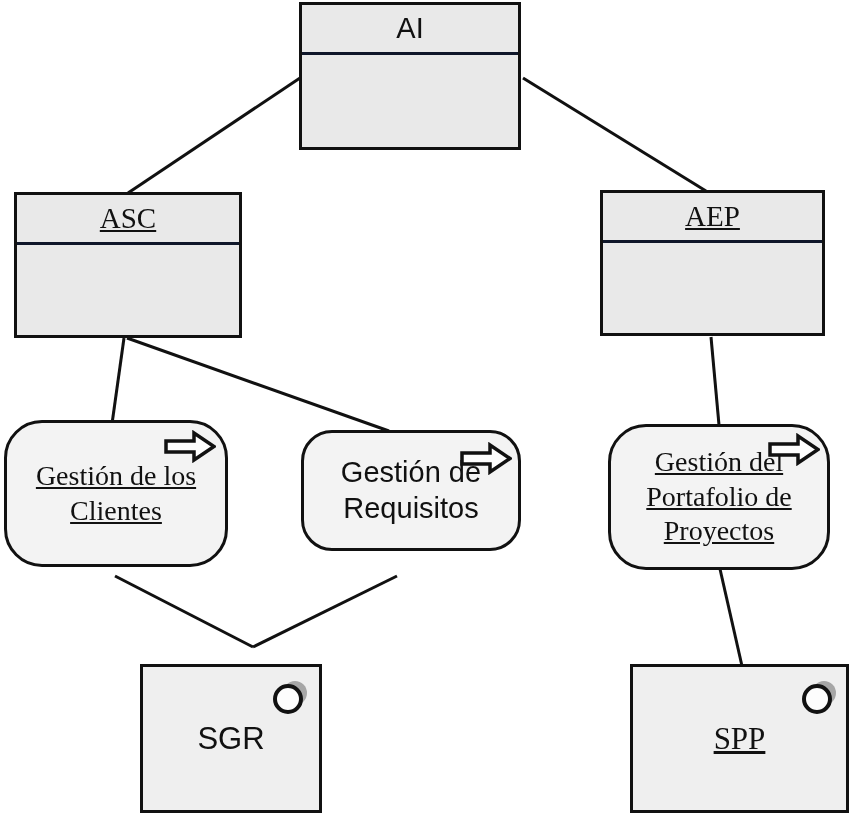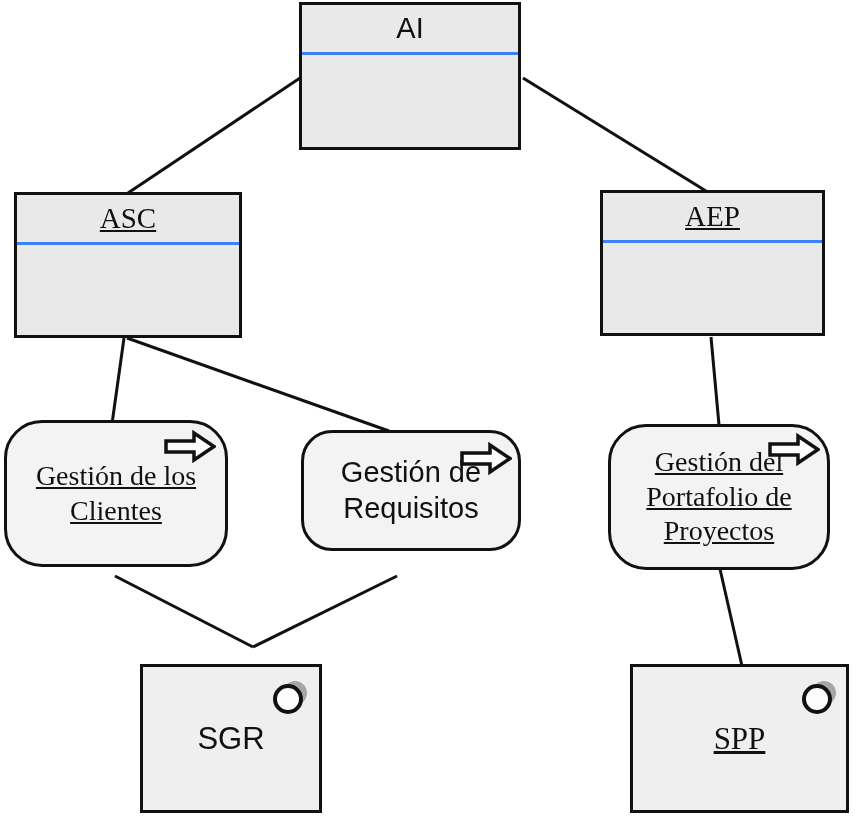--- a/index.html
+++ b/index.html
@@ -17,21 +17,21 @@
   
   .cbox{
     position:absolute;
     background:#e9e9e9;
     border:3px solid #111111;
     box-sizing:border-box;
     display:flex;flex-direction:column;
   }
   .cbox-title{
     height:47px;
-    border-bottom:3px solid #3b82f6;
+    border-bottom:3px solid #0f172a;
     display:flex;align-items:center;justify-content:center;
     font-size:29px;
   }
   .cbox-body{flex:1;}
 
   
   .pbox{
     position:absolute;
     background:#f3f3f3;
     border:3px solid #111111;

